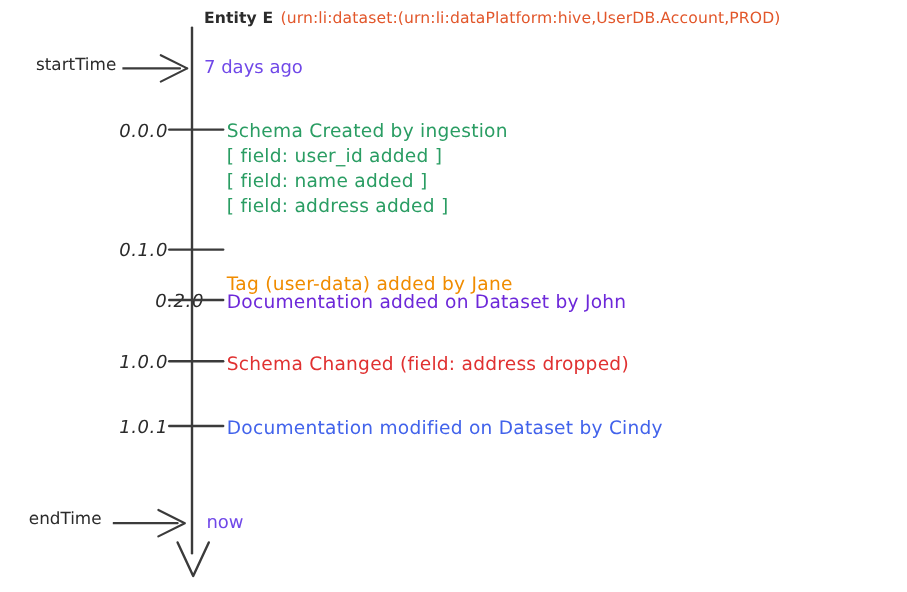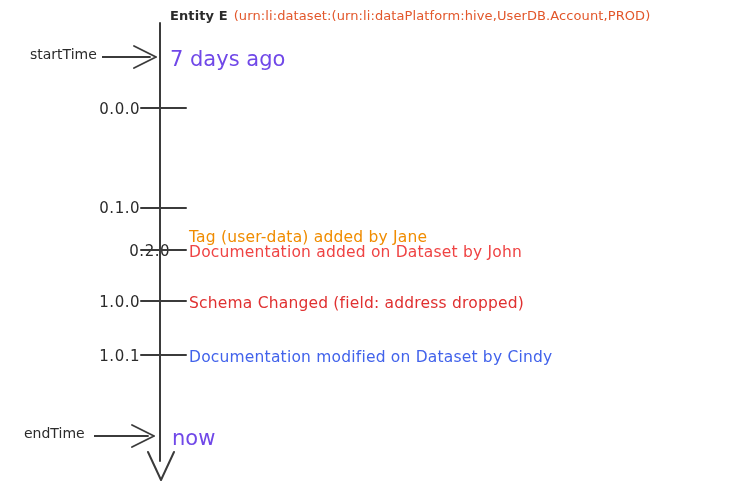--- a/index.html
+++ b/index.html
@@ -10,22 +10,22 @@
     background: #ffffff;
     font-family: "DejaVu Sans", "Liberation Sans", sans-serif;
     color: #2b2b2b;
     overflow: hidden;
   }
   .abs { position: absolute; white-space: nowrap; }
   .title { left: 170px; top: 8px; font-size: 13px; letter-spacing: 0.1px; }
   .title .entity { padding-right: 6px; font-weight: bold; color: #2b2b2b; }
   .vline { left: 159px; top: 22px; width: 2px; height: 440px; border-radius: 1px; }
   .marker-label { font-size: 14px; color: #2b2b2b; }
-  .marker-value { font-size: 21px; }
-  .version { left: 96px; width: 44px; text-align: right; font-size: 15px; color: #2b2b2b; letter-spacing: 0.5px; }
+  .marker-value { font-size: 15px; }
+  .version { left: 96px; width: 44px; text-align: right; font-size: 15px; color: #2b2b2b; letter-spacing: 0.5px; font-style: italic; }
   .tick { left: 140px; width: 47px; height: 2px; border-radius: 1px; }
   .etext { left: 189px; font-size: 15.5px; line-height: 21px; letter-spacing: 0.2px; }
   svg { display: block; }
 </style>
 </head>
 <body>
 
 <div class="canvas">
 
   <div class="abs title">
@@ -38,30 +38,36 @@
   </svg>
 
   <span class="abs marker-label" style="left:30px; top:46px;">startTime</span>
   <svg class="abs" style="left: 102px; top: 43px; stroke: rgb(59, 59, 59);" width="58" height="28" viewBox="0 0 58 28">
     <path d="M0,14 L48,14 M32,3 L54,14 M32,25 L54,14" fill="none" stroke="#3b3b3b" stroke-width="1.8" stroke-linecap="round"></path>
   </svg>
   <span class="abs marker-value" style="left: 170px; top: 47px; color: rgb(112, 72, 232);">7 days ago</span>
 
   <span class="abs version" style="top:100px;">0.0.0</span>
   <div class="abs tick" style="top: 107px; background: rgb(59, 59, 59);"></div>
+  <div class="abs etext" style="top: 99px; color: rgb(42, 157, 99);">
+    <div>Schema Created by ingestion</div>
+    <div>[ field: user_id added ]</div>
+    <div>[ field: name added ]</div>
+    <div>[ field: address added ]</div>
+  </div>
 
   <span class="abs version" style="top:199px;">0.1.0</span>
   <div class="abs tick" style="top: 207px; background: rgb(59, 59, 59);"></div>
   <div class="abs etext" style="top: 199px; color: rgb(240, 140, 0); margin-top: 28px;">
     <div>Tag (user-data) added by Jane</div>
   </div>
 
   <span class="abs version" style="top:242px;margin-left:30px;">0.2.0</span>
   <div class="abs tick" style="top: 249px; background: rgb(59, 59, 59);"></div>
-  <div class="abs etext" style="top: 242px; color: #ef4444; text-align: center;">
+  <div class="abs etext" style="top: 242px; color: #6d28d9; text-align: center;">
     <div>Documentation added on Dataset by John</div>
   </div>
 
   <span class="abs version" style="top:293px;">1.0.0</span>
   <div class="abs tick" style="top: 300px; background: rgb(59, 59, 59);"></div>
   <div class="abs etext" style="top: 293px; color: rgb(224, 49, 49); text-align: center;">
     <div>Schema Changed (field: address dropped)</div>
   </div>
 
   <span class="abs version" style="top:347px;">1.0.1</span>

